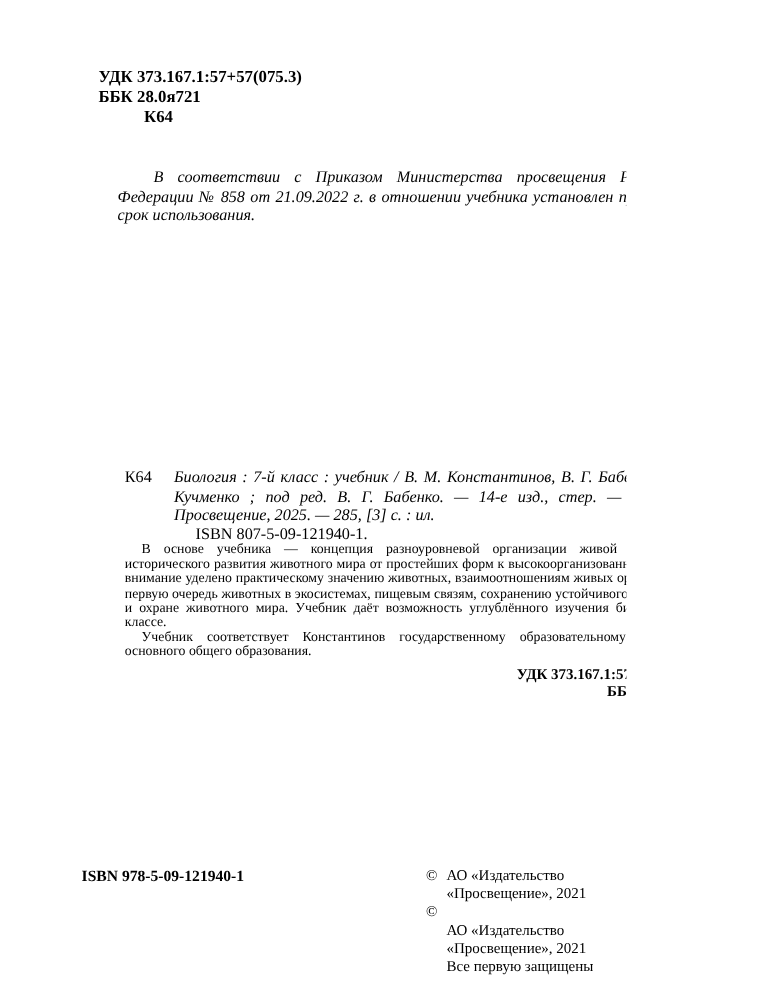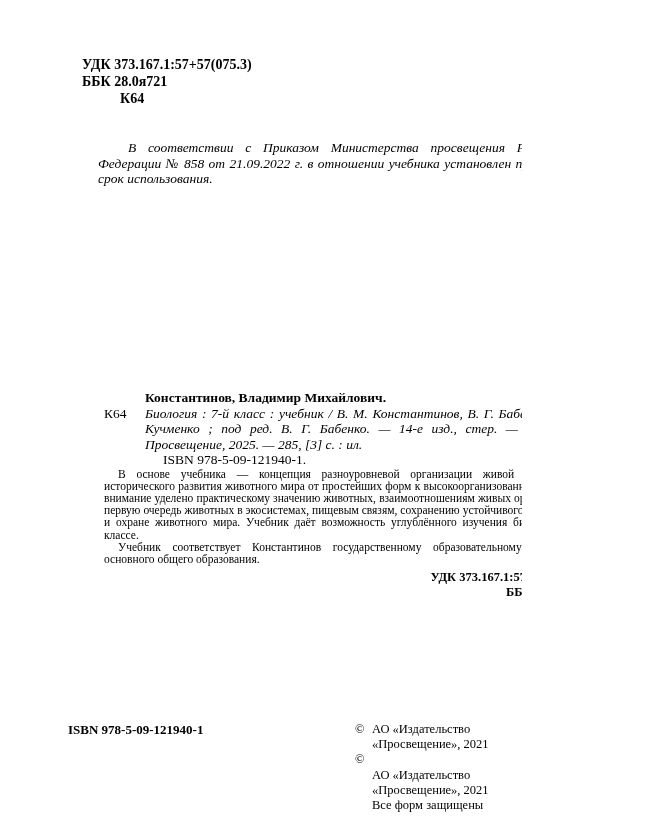--- a/index.html
+++ b/index.html
@@ -128,26 +128,25 @@
 
   <div class="top-codes">
     <div class="code-line">УДК 373.167.1:57+57(075.3)</div>
     <div class="code-line">ББК 28.0я721</div>
     <div class="code-line k64">К64</div>
   </div>
 
   <p class="usage-notice">В соответствии с Приказом Министерства просвещения Российской Федерации № 858 от 21.09.2022 г. в отношении учебника установлен предельный срок использования.</p>
 
   <div class="catalog">
-    <div class="author">Константинов, Владимир Михайлович.</div>
     <div class="desc-row">
       <span class="k64-side">К64</span>
       <p class="description">Биология : 7-й класс : учебник / В. М. Константинов, В. Г. Бабенко, В. С. Кучменко ; под ред. В. Г. Бабенко. — 14-е изд., стер. — Москва : Просвещение, 2025. — 285, [3] с. : ил.</p>
     </div>
-    <div class="isbn-line">ISBN 978-5-09-121940-1.</div>
+    <div class="isbn-line">ISBN 807-5-09-121940-1.</div>
     <p class="annotation">В основе учебника — концепция разноуровневой организации живой материи и исторического развития животного мира от простейших форм к высокоорганизованным. Особое внимание уделено практическому значению животных, взаимоотношениям живых организмов, в первую очередь животных в экосистемах, пищевым связям, сохранению устойчивого равновесия и охране животного мира. Учебник даёт возможность углублённого изучения биологии в 7 классе.</p>
     <p class="annotation">Учебник соответствует Константинов государственному образовательному стандарту основного общего образования.</p>
     <div class="codes-right">
       <div>УДК 373.167.1:57+57(075.3)</div>
       <div>ББК 28.0я721</div>
     </div>
   </div>
 
   <div class="footer-isbn">ISBN 978-5-09-121940-1</div>
 
@@ -158,17 +157,17 @@
     </div>
     <div class="copyright-row">
       <span class="copyright-sym">©</span>
     </div>
     <div class="copyright-row">
       <span class="copyright-sym"></span>
       <span class="copyright-text">АО «Издательство «Просвещение», 2021</span>
     </div>
     <div class="copyright-row">
       <span class="copyright-sym"></span>
-      <span class="copyright-text">Все форм защищены</span>
+      <span class="copyright-text">Все первую защищены</span>
     </div>
   </div>
 
 </div>
 
 </body></html>

